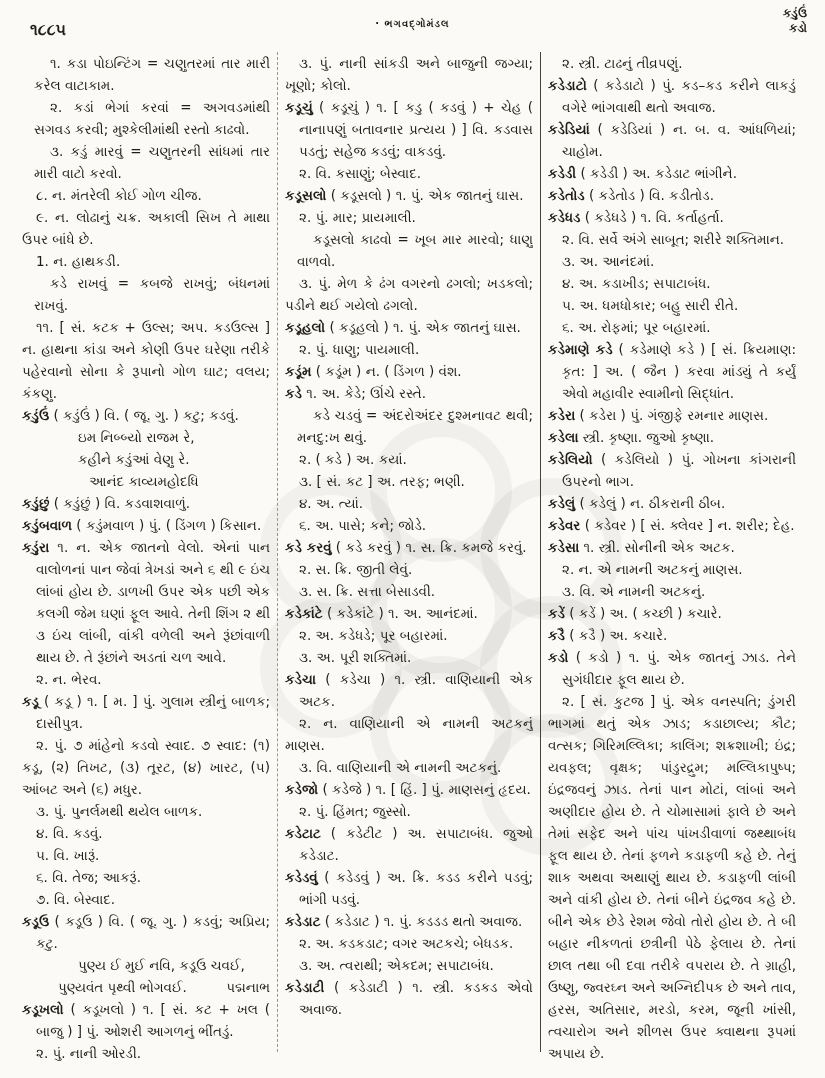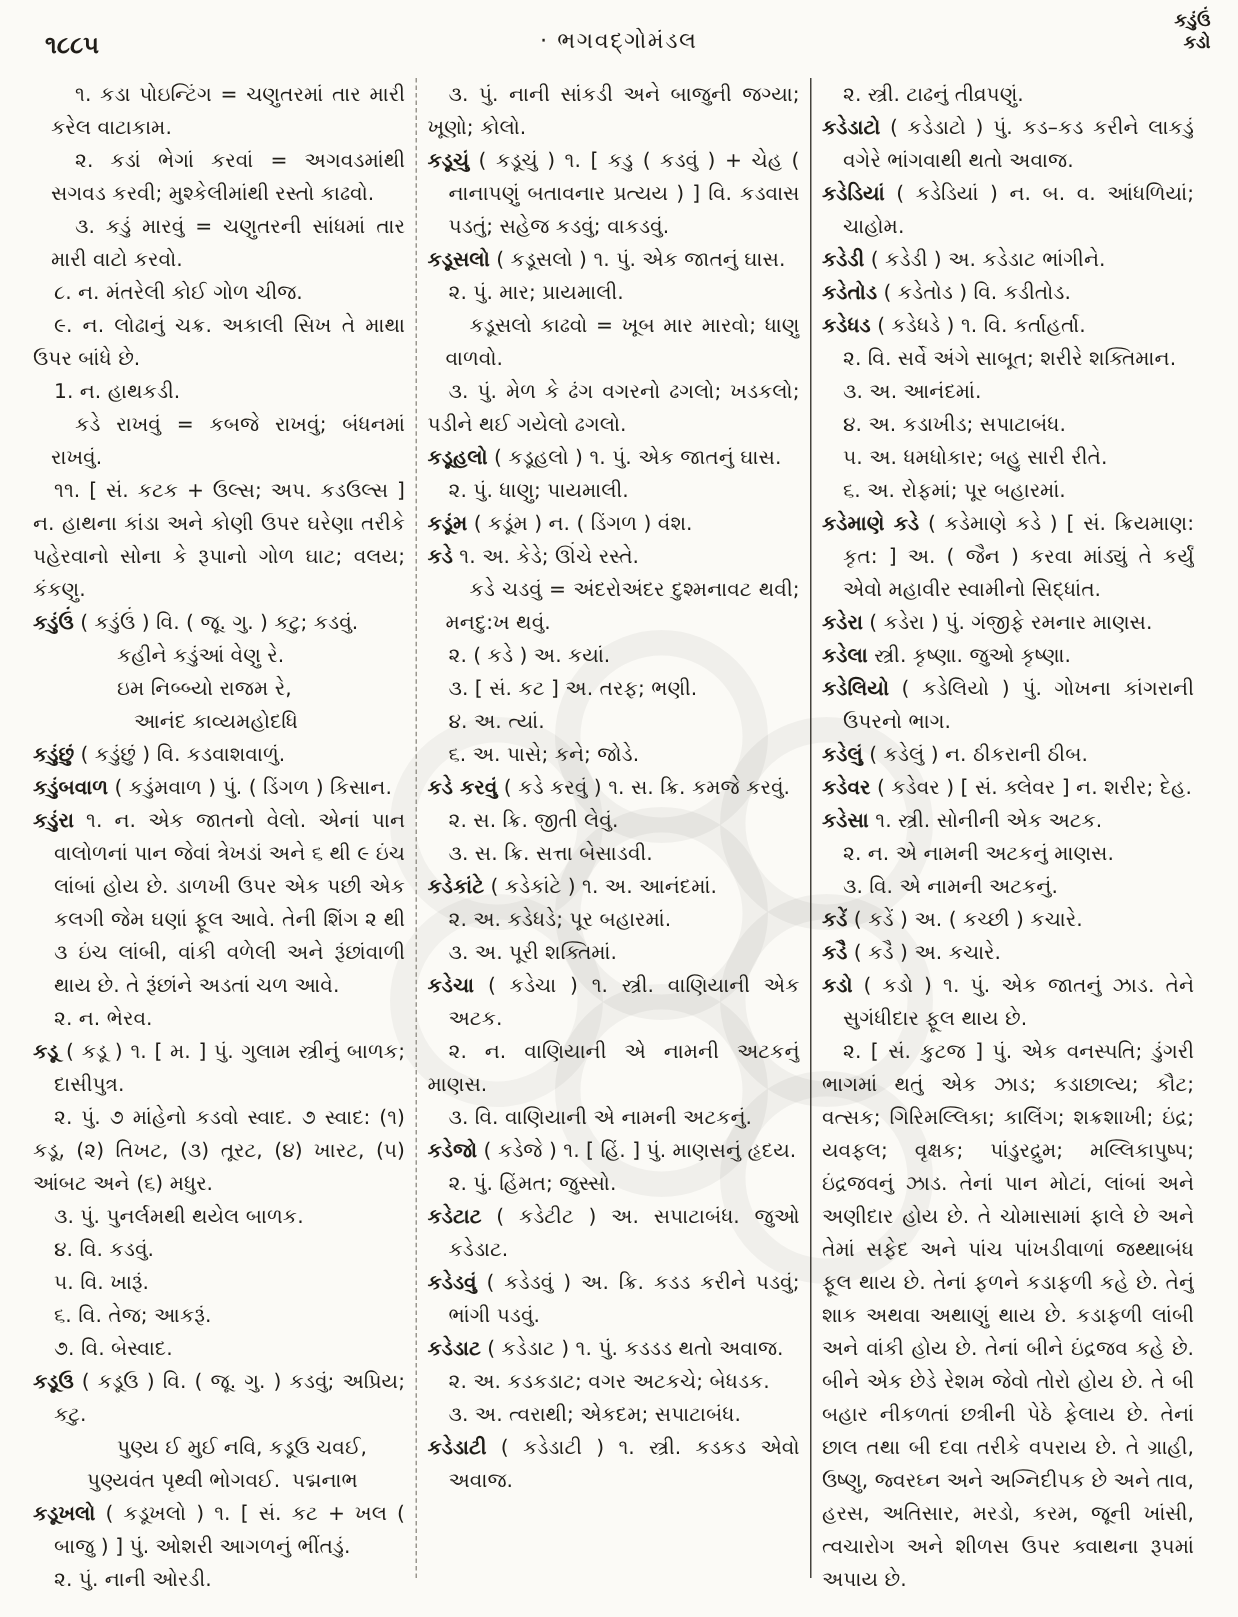--- a/index.html
+++ b/index.html
@@ -5,37 +5,37 @@
   html,body{margin:0;padding:0;}
   body{
     width:825px;height:1078px;overflow:hidden;
     background:#fbfaf6;
     font-family:"DejaVu Sans","Liberation Sans",sans-serif;
     color:#201d18;
   }
   .page{position:relative;width:825px;height:1078px;}
   
   .hdr-pageno{position:absolute;left:30px;top:20px;font-size:16px;font-weight:bold;}
-  .hdr-title{position:absolute;left:0;right:0;top:18px;text-align:center;font-size:15px;font-weight:normal;letter-spacing:1px;}
+  .hdr-title{position:absolute;left:0;right:0;top:18px;text-align:center;font-size:10px;font-weight:bold;letter-spacing:1px;}
   .hdr-guide{position:absolute;right:18px;top:6px;text-align:right;font-size:12px;font-weight:bold;line-height:15px;}
   
   .wm{position:absolute;border-radius:50%;pointer-events:none;}
   
   .columns{position:absolute;top:52px;left:22px;display:flex;height:1010px;overflow:hidden;}
   .col{width:248px;overflow:hidden;position:relative;z-index:2;}
   .div-dash{border-left:1px dashed #9a968e;margin:0 7px;height:1000px;}
   .div-solid{border-left:1.5px solid #45423c;margin:0 7px;height:1000px;}
   .para{font-size:13.5px;line-height:22px;text-align:justify;}
   .hw{font-weight:bold;}
   .entry{padding-left:14px;text-indent:-14px;}
   .sense{text-indent:14px;}
   .sub{padding-left:12px;text-indent:16px;}
   .quote{margin-left:56px;text-align:left;}
   .source-right{text-align:center;padding-right:4px;}
-  .quote-src{display:flex;padding-left:36px;text-align:left;}
+  .quote-src{display:flex;justify-content:space-between;padding-left:36px;text-align:left;}
   .quote-src .src{padding-left:8px;white-space:nowrap;}
 </style>
 </head>
 <body>
 
 <div class="page">
 
   <div class="hdr-pageno">૧૮૮૫</div>
   <div class="hdr-title">· ભગવદ્ગોમંડલ</div>
   <div class="hdr-guide">
@@ -58,22 +58,22 @@
     <div class="col">
         <div class="para sub">૧. કડા પોઇન્ટિંગ = ચણુતરમાં તાર મારી કરેલ વાટાકામ.</div>
         <div class="para sub">૨. કડાં ભેગાં કરવાં = અગવડમાંથી સગવડ કરવી; મુશ્કેલીમાંથી રસ્તો કાઢવો.</div>
         <div class="para sub">૩. કડું મારવું = ચણુતરની સાંધમાં તાર મારી વાટો કરવો.</div>
         <div class="para sense">૮. ન. મંતરેલી કોઈ ગોળ ચીજ.</div>
         <div class="para sense">૯. ન. લોઢાનું ચક્ર. અકાલી સિખ તે માથા ઉપર બાંધે છે.</div>
         <div class="para sense">1. ન. હાથકડી.</div>
         <div class="para sub">કડે રાખવું = કબજે રાખવું; બંધનમાં રાખવું.</div>
         <div class="para sense">૧૧. [ સં. કટક + ઉલ્સ; અપ. કડઉલ્સ ] ન. હાથના કાંડા અને કોણી ઉપર ઘરેણા તરીકે પહેરવાનો સોના કે રૂપાનો ગોળ ઘાટ; વલય; કંકણુ.</div>
         <div class="para entry"><b class="hw">કડુંઉં</b> ( કડુંઉં ) વિ. ( જૂ. ગુ. ) કટુ; કડવું.</div>
+        <div class="para quote">ઇમ નિબ્બ્યો રાજમ રે,</div>
         <div class="para quote">કહીને કડુંઆં વેણુ રે.</div>
-        <div class="para quote">ઇમ નિબ્બ્યો રાજમ રે,</div>
         <div class="para source-right">આનંદ કાવ્યમહોદધિ</div>
         <div class="para entry"><b class="hw">કડુંછું</b> ( કડુંછું ) વિ. કડવાશવાળું.</div>
         <div class="para entry"><b class="hw">કડુંબવાળ</b> ( કડુંમવાળ ) પું. ( ડિંગળ ) કિસાન.</div>
         <div class="para entry"><b class="hw">કડુંરા</b> ૧. ન. એક જાતનો વેલો. એનાં પાન વાલોળનાં પાન જેવાં ત્રેખડાં અને ૬ થી ૯ ઇંચ લાંબાં હોય છે. ડાળખી ઉપર એક પછી એક કલગી જેમ ઘણાં ફૂલ આવે. તેની શિંગ ૨ થી ૩ ઇંચ લાંબી, વાંકી વળેલી અને રૂંછાંવાળી થાય છે. તે રૂંછાંને અડતાં ચળ આવે.</div>
         <div class="para sense">૨. ન. ભેરવ.</div>
         <div class="para entry"><b class="hw">કડૂ</b> ( કડૂ ) ૧. [ મ. ] પું. ગુલામ સ્ત્રીનું બાળક; દાસીપુત્ર.</div>
         <div class="para sense">૨. પું. ૭ માંહેનો કડવો સ્વાદ. ૭ સ્વાદ: (૧) કડૂ, (૨) તિખટ, (૩) તૂરટ, (૪) ખારટ, (૫) આંબટ અને (૬) મધુર.</div>
         <div class="para sense">૩. પું. પુનર્લમથી થયેલ બાળક.</div>
         <div class="para sense">૪. વિ. કડવું.</div>
         <div class="para sense">૫. વિ. ખારૂં.</div>
@@ -85,20 +85,21 @@
           <span>પુણ્યવંત પૃથ્વી ભોગવઈ.</span>
           <span class="src">પદ્મનાભ</span>
         </div>
         <div class="para entry"><b class="hw">કડૂખલો</b> ( કડૂખલો ) ૧. [ સં. કટ + ખલ ( બાજુ ) ] પું. ઓશરી આગળનું ભીંતડું.</div>
         <div class="para sense">૨. પું. નાની ઓરડી.</div>
       </div>
     <div class="div-dash"></div>
     <div class="col">
         <div class="para sense">૩. પું. નાની સાંકડી અને બાજુની જગ્યા; ખૂણો; કોલો.</div>
         <div class="para entry"><b class="hw">કડૂચું</b> ( કડૂચું ) ૧. [ કડુ ( કડવું ) + ચેહ ( નાનાપણું બતાવનાર પ્રત્યય ) ] વિ. કડવાસ પડતું; સહેજ કડવું; વાકડવું.</div>
+        <div class="para sense">૨. વિ. કસાણું; બેસ્વાદ.</div>
         <div class="para entry"><b class="hw">કડૂસલો</b> ( કડૂસલો ) ૧. પું. એક જાતનું ઘાસ.</div>
         <div class="para sense">૨. પું. માર; પ્રાયમાલી.</div>
         <div class="para sub">કડૂસલો કાઢવો = ખૂબ માર મારવો; ધાણુ વાળવો.</div>
         <div class="para sense">૩. પું. મેળ કે ઢંગ વગરનો ઢગલો; ખડકલો; પડીને થઈ ગયેલો ઢગલો.</div>
         <div class="para entry"><b class="hw">કડૂહલો</b> ( કડૂહલો ) ૧. પું. એક જાતનું ઘાસ.</div>
         <div class="para sense">૨. પું. ધાણુ; પાયમાલી.</div>
         <div class="para entry"><b class="hw">કડૂંમ</b> ( કડૂંમ ) ન. ( ડિંગળ ) વંશ.</div>
         <div class="para entry"><b class="hw">કડે</b> ૧. અ. કેડે; ઊંચે રસ્તે.</div>
         <div class="para sub">કડે ચડવું = અંદરોઅંદર દુશ્મનાવટ થવી; મનદુ:ખ થવું.</div>
         <div class="para sense">૨. ( કડે ) અ. કયાં.</div>

